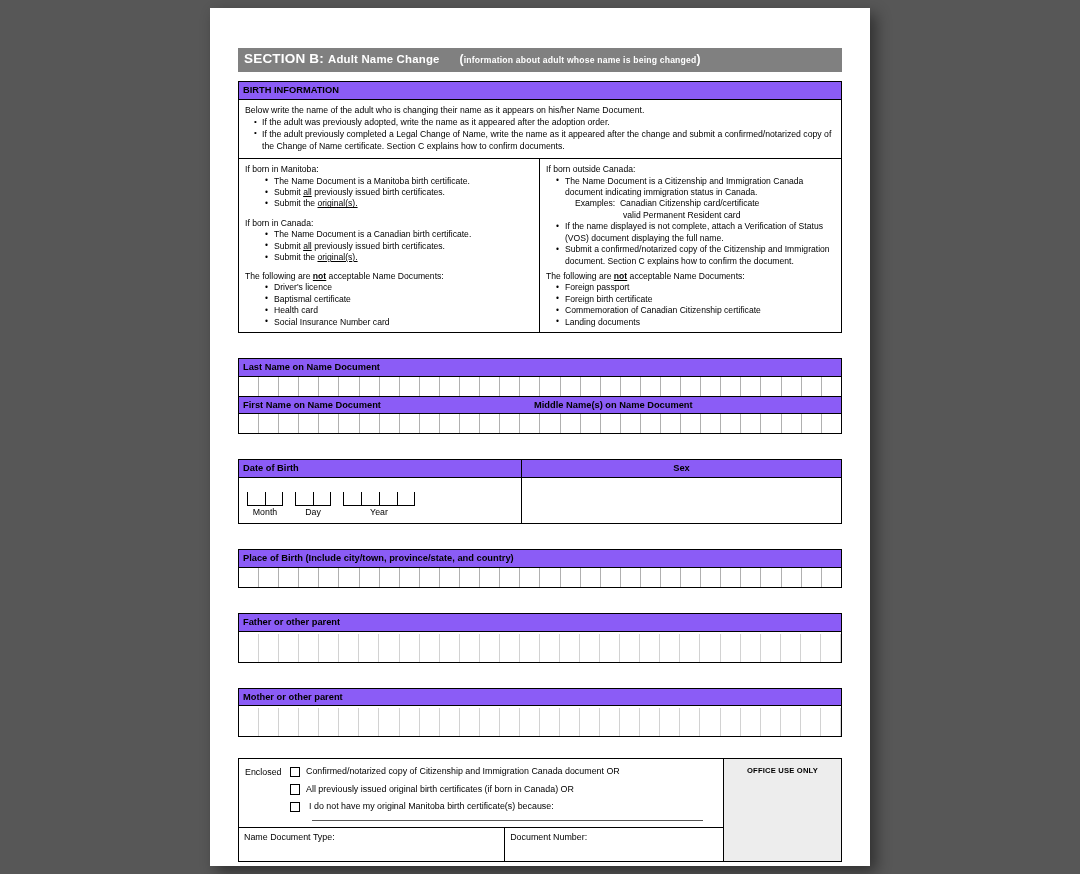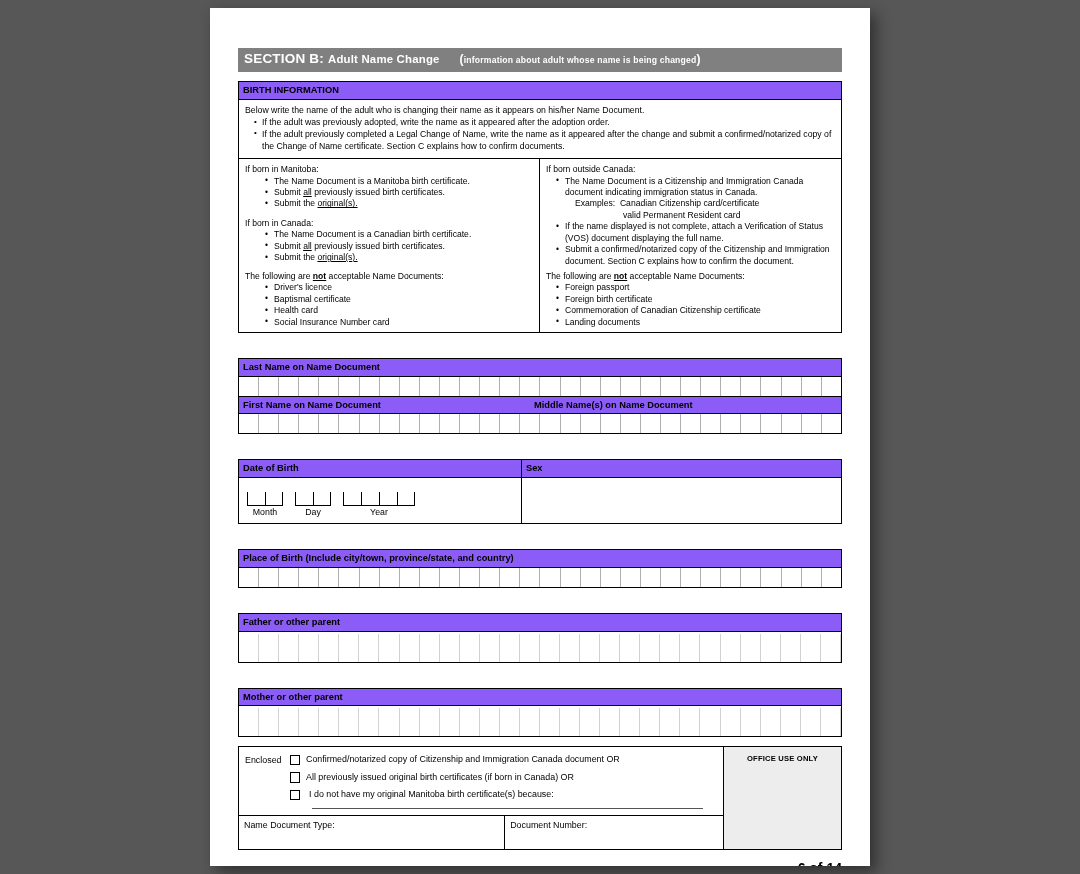--- a/index.html
+++ b/index.html
@@ -193,20 +193,21 @@
   
   .dob-row { display: flex; }
   .dob-left {
     width: 47%;
     box-sizing: border-box;
     border-right: 1.6px solid #000;
   }
   .dob-right {
     width: 53%;
     box-sizing: border-box;
+    text-align: center;
   }
   .dob-body {
     height: 45px;
     padding: 8px 0 0 8px;
     box-sizing: border-box;
     display: flex;
     align-items: center;
   }
   .dob-grp { margin-right: 12px; text-align: center; }
   .dob-cells {
@@ -221,21 +222,21 @@
   }
   .dob-cells .dc:last-child { border-right: 1.3px solid #000; }
   .dob-cap {
     font-size: 8.8px;
     margin-top: 1px;
     color: #000;
   }
   .sex-body { height: 45px; background: #fff; }
 
   
-  .enc-wrap { display: flex; margin-top: 9px; }
+  .enc-wrap { display: flex; margin-top: 21px; }
   .enc-left {
     flex: 1 1 auto;
     border: 1.6px solid #000;
     border-right: none;
     box-sizing: border-box;
   }
   .enc-top {
     padding: 7px 8px 4px 6px;
     display: flex;
     border-bottom: 1.6px solid #000;

